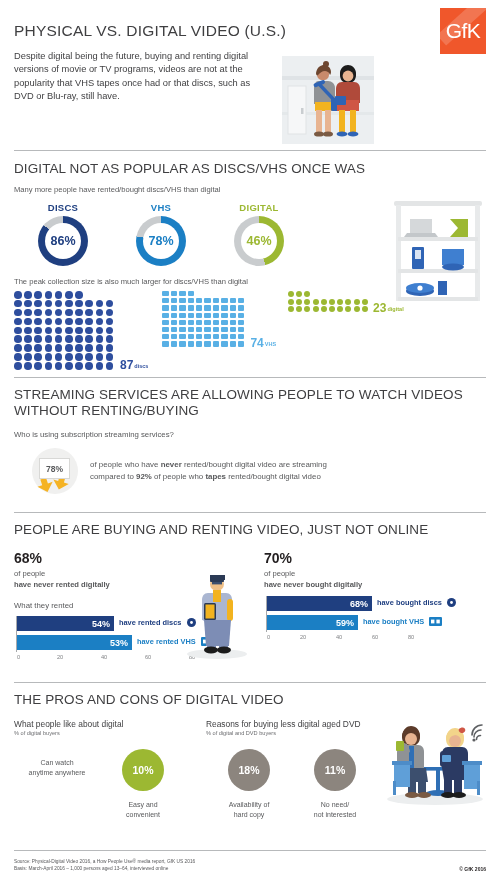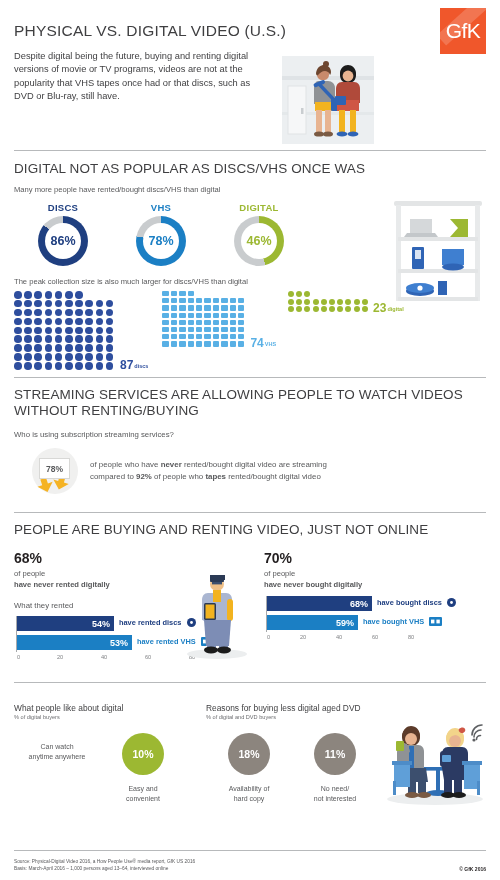--- a/index.html
+++ b/index.html
@@ -608,20 +608,21 @@
         <rect x="33" y="56" width="9" height="17" fill="#7d8db5"></rect>
         <ellipse cx="25" cy="75" rx="7" ry="3.4" fill="#1c1c1c"></ellipse>
         <ellipse cx="38" cy="75" rx="7" ry="3.4" fill="#1c1c1c"></ellipse>
       </svg>
     </div>
   </div>
 
   <div class="divider" style="margin-top:16px"></div>
 
   <div class="s4">
+    <div class="sect-title">THE PROS AND CONS OF DIGITAL VIDEO</div>
 
     <div class="s4cols">
 
       <div class="s4col" style="width:180px">
         <div class="s4h">What people like about digital</div>
         <div class="s4sub">% of digital buyers</div>
         <div class="bubbles">
           <div class="bub">
             <div class="bcap">
               <div>Can watch</div>

